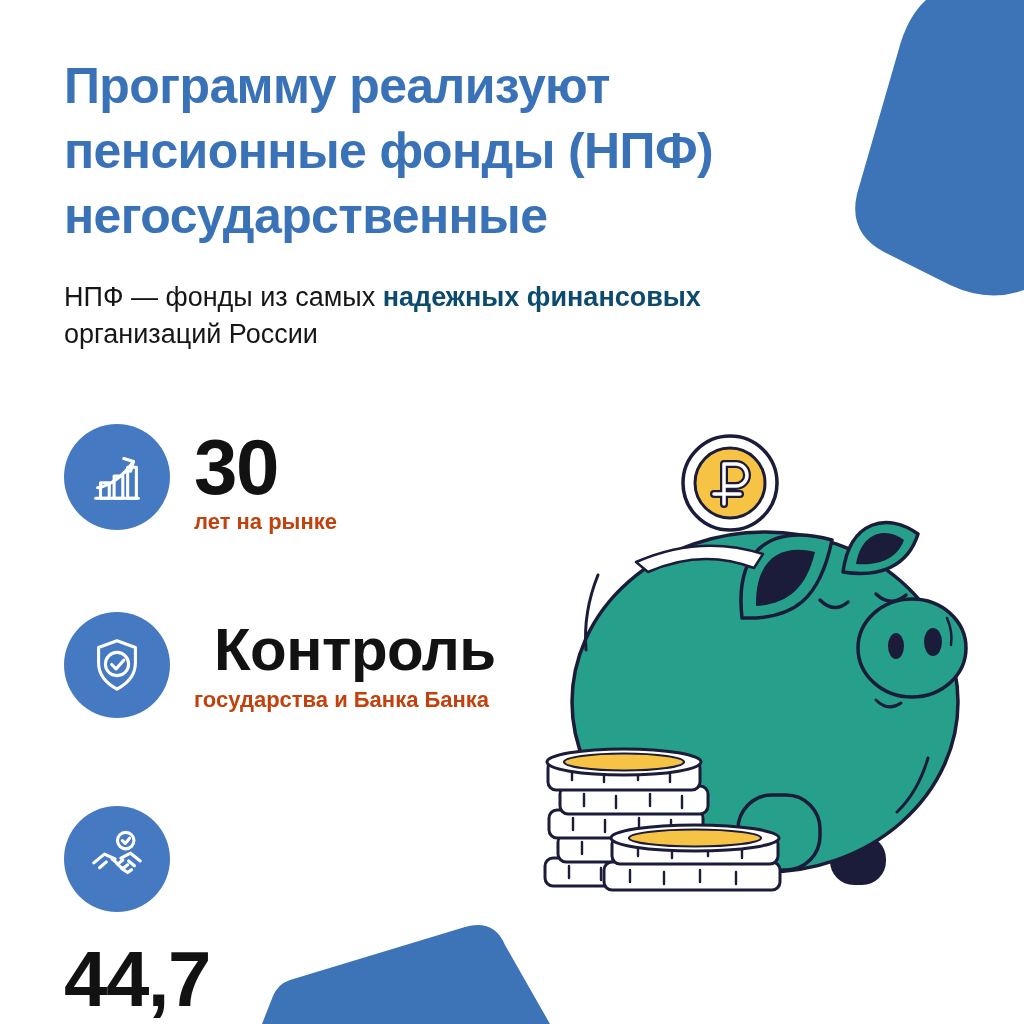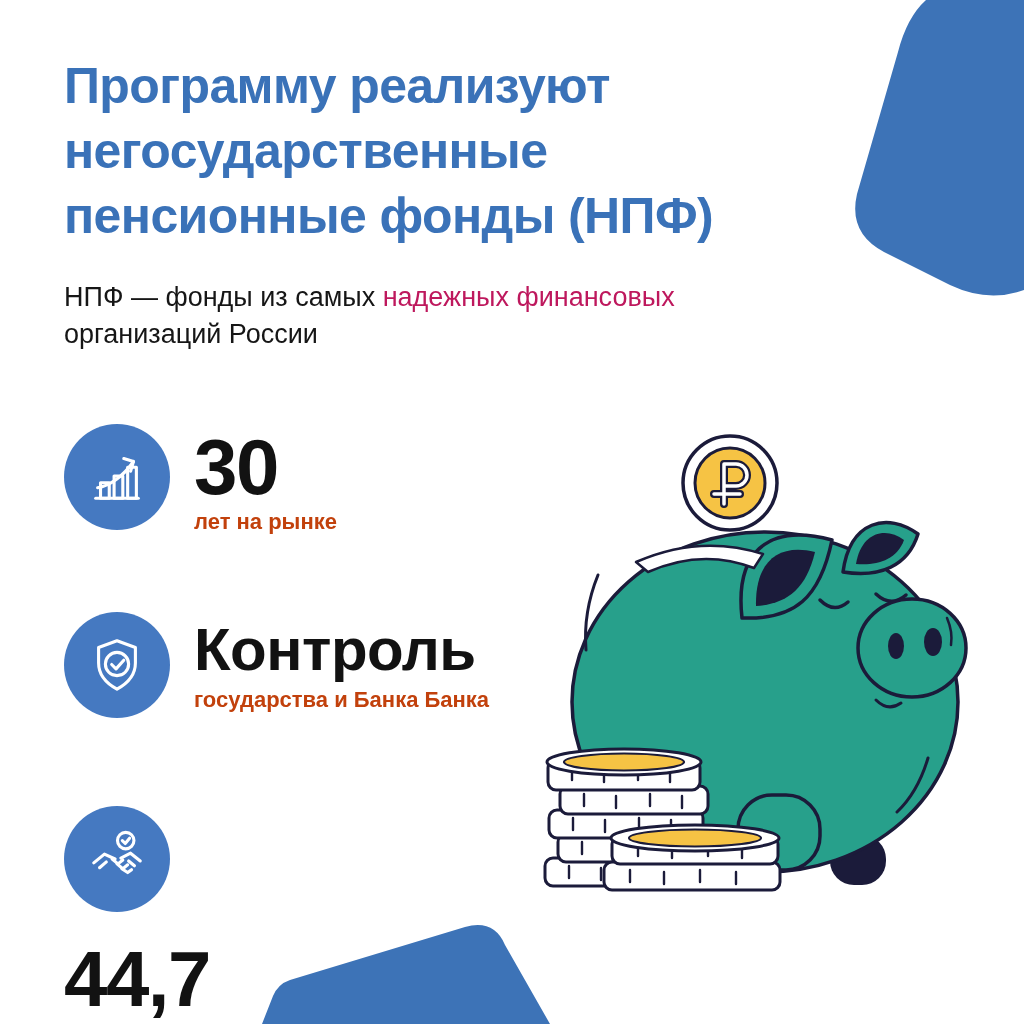--- a/index.html
+++ b/index.html
@@ -6,35 +6,35 @@
   body{width:1024px;height:1024px;overflow:hidden;font-family:"Liberation Sans",sans-serif;}
   .canvas{position:relative;width:1024px;height:1024px;background:#ffffff;overflow:hidden;}
   .bg-art{position:absolute;left:0;top:0;width:1024px;height:1024px;display:block;}
 
   .title{position:absolute;left:64px;top:54px;margin:0;font-size:50px;line-height:65px;
          font-weight:700;color:#3a72b8;letter-spacing:-0.6px;z-index:2;}
   .title span{display:block;}
 
   .subtitle{position:absolute;left:64px;top:279px;margin:0;font-size:27px;line-height:37px;
             color:#161616;font-weight:400;max-width:760px;z-index:2;}
-  .subtitle .hl{color:#be185d;font-weight:400;}
+  .subtitle .hl{color:#0c4a6e;font-weight:700;}
   .subtitle .line2{display:block;}
 
   .stat{position:absolute;left:64px;display:flex;gap:24px;align-items:flex-start;z-index:2;}
   .stat--1{top:424px;}
   .stat--2{top:612px;}
   .stat--3{top:806px;flex-direction:column;}
   .stat-circle{width:106px;height:106px;border-radius:50%;background:#4579c1;flex:0 0 auto;
                display:flex;align-items:center;justify-content:center;}
   .stat-circle svg{width:62px;height:62px;stroke:#ffffff;fill:none;stroke-width:3.2;
                    stroke-linecap:round;stroke-linejoin:round;}
   .stat-text{display:flex;flex-direction:column;}
   .stat-value{font-size:78px;line-height:74px;font-weight:700;color:#121212;
               letter-spacing:-1.5px;margin-top:6px;}
-  .stat--2 .stat-value{font-size:60px;line-height:64px;letter-spacing:-0.5px;}
+  .stat--2 .stat-value{font-size:60px;line-height:64px;letter-spacing:-0.5px;margin-left:20px;}
   .stat-label{font-size:22px;line-height:28px;font-weight:700;color:#c2410c;margin-top:4px;}
   .stat-label span{display:block;}
 </style>
 </head>
 <body>
 
 <div class="canvas">
 
   <svg class="bg-art" viewBox="0 0 1024 1024" aria-hidden="true">
 
@@ -96,22 +96,22 @@
         <rect x="612" y="836" width="166" height="28" rx="8"></rect>
         <path d="M638 844v12 M672 846v12 M708 844v12 M742 846v12" fill="none" stroke-width="2.4"></path>
         <ellipse cx="695" cy="838" rx="84" ry="13"></ellipse>
         <ellipse cx="695" cy="838" rx="66" ry="8.5" fill="#f6c344" stroke-width="2.2"></ellipse>
       </g>
     </g>
   </svg>
 
   <h1 class="title">
     <span>Программу реализуют</span>
+    <span>пенсионные фонды (НПФ)</span>
     <span>негосударственные</span>
-    <span>пенсионные фонды (НПФ)</span>
   </h1>
 
   <p class="subtitle">
     <span>НПФ — фонды из самых </span><span class="hl">надежных финансовых</span>
     <span class="line2">организаций России</span>
   </p>
 
   <div class="stat stat--1">
     <div class="stat-circle">
       <svg viewBox="0 0 64 64">

